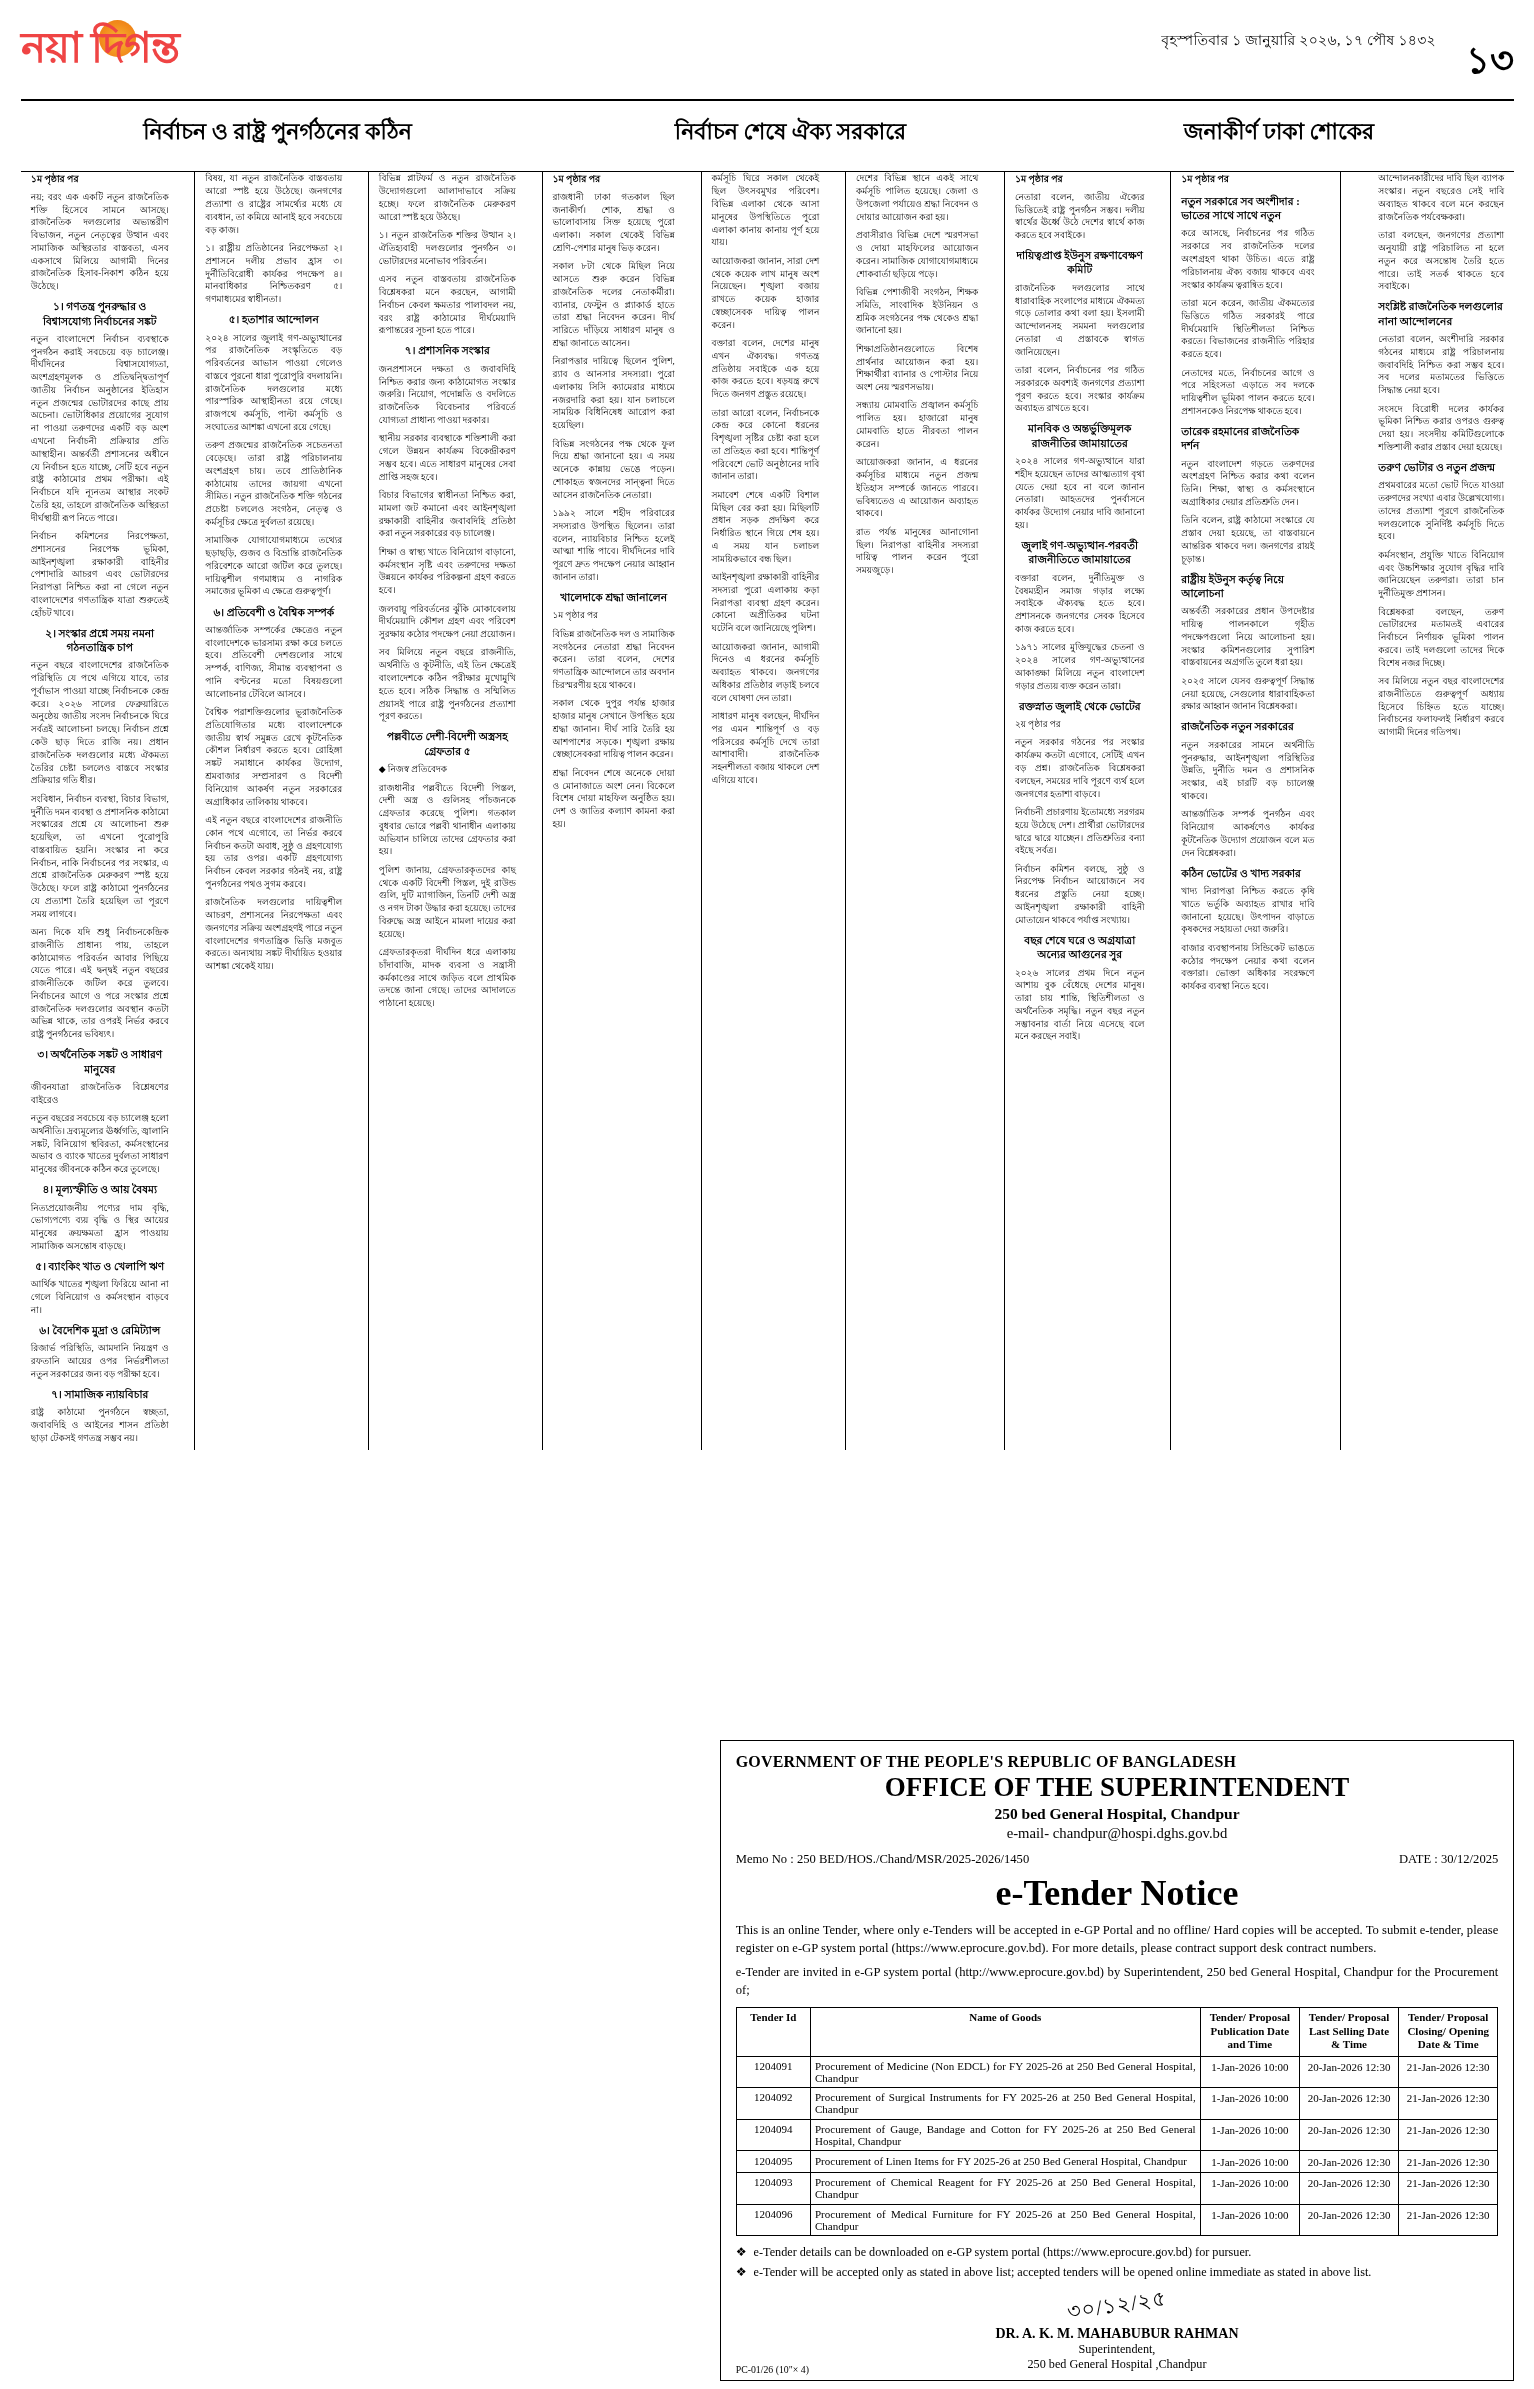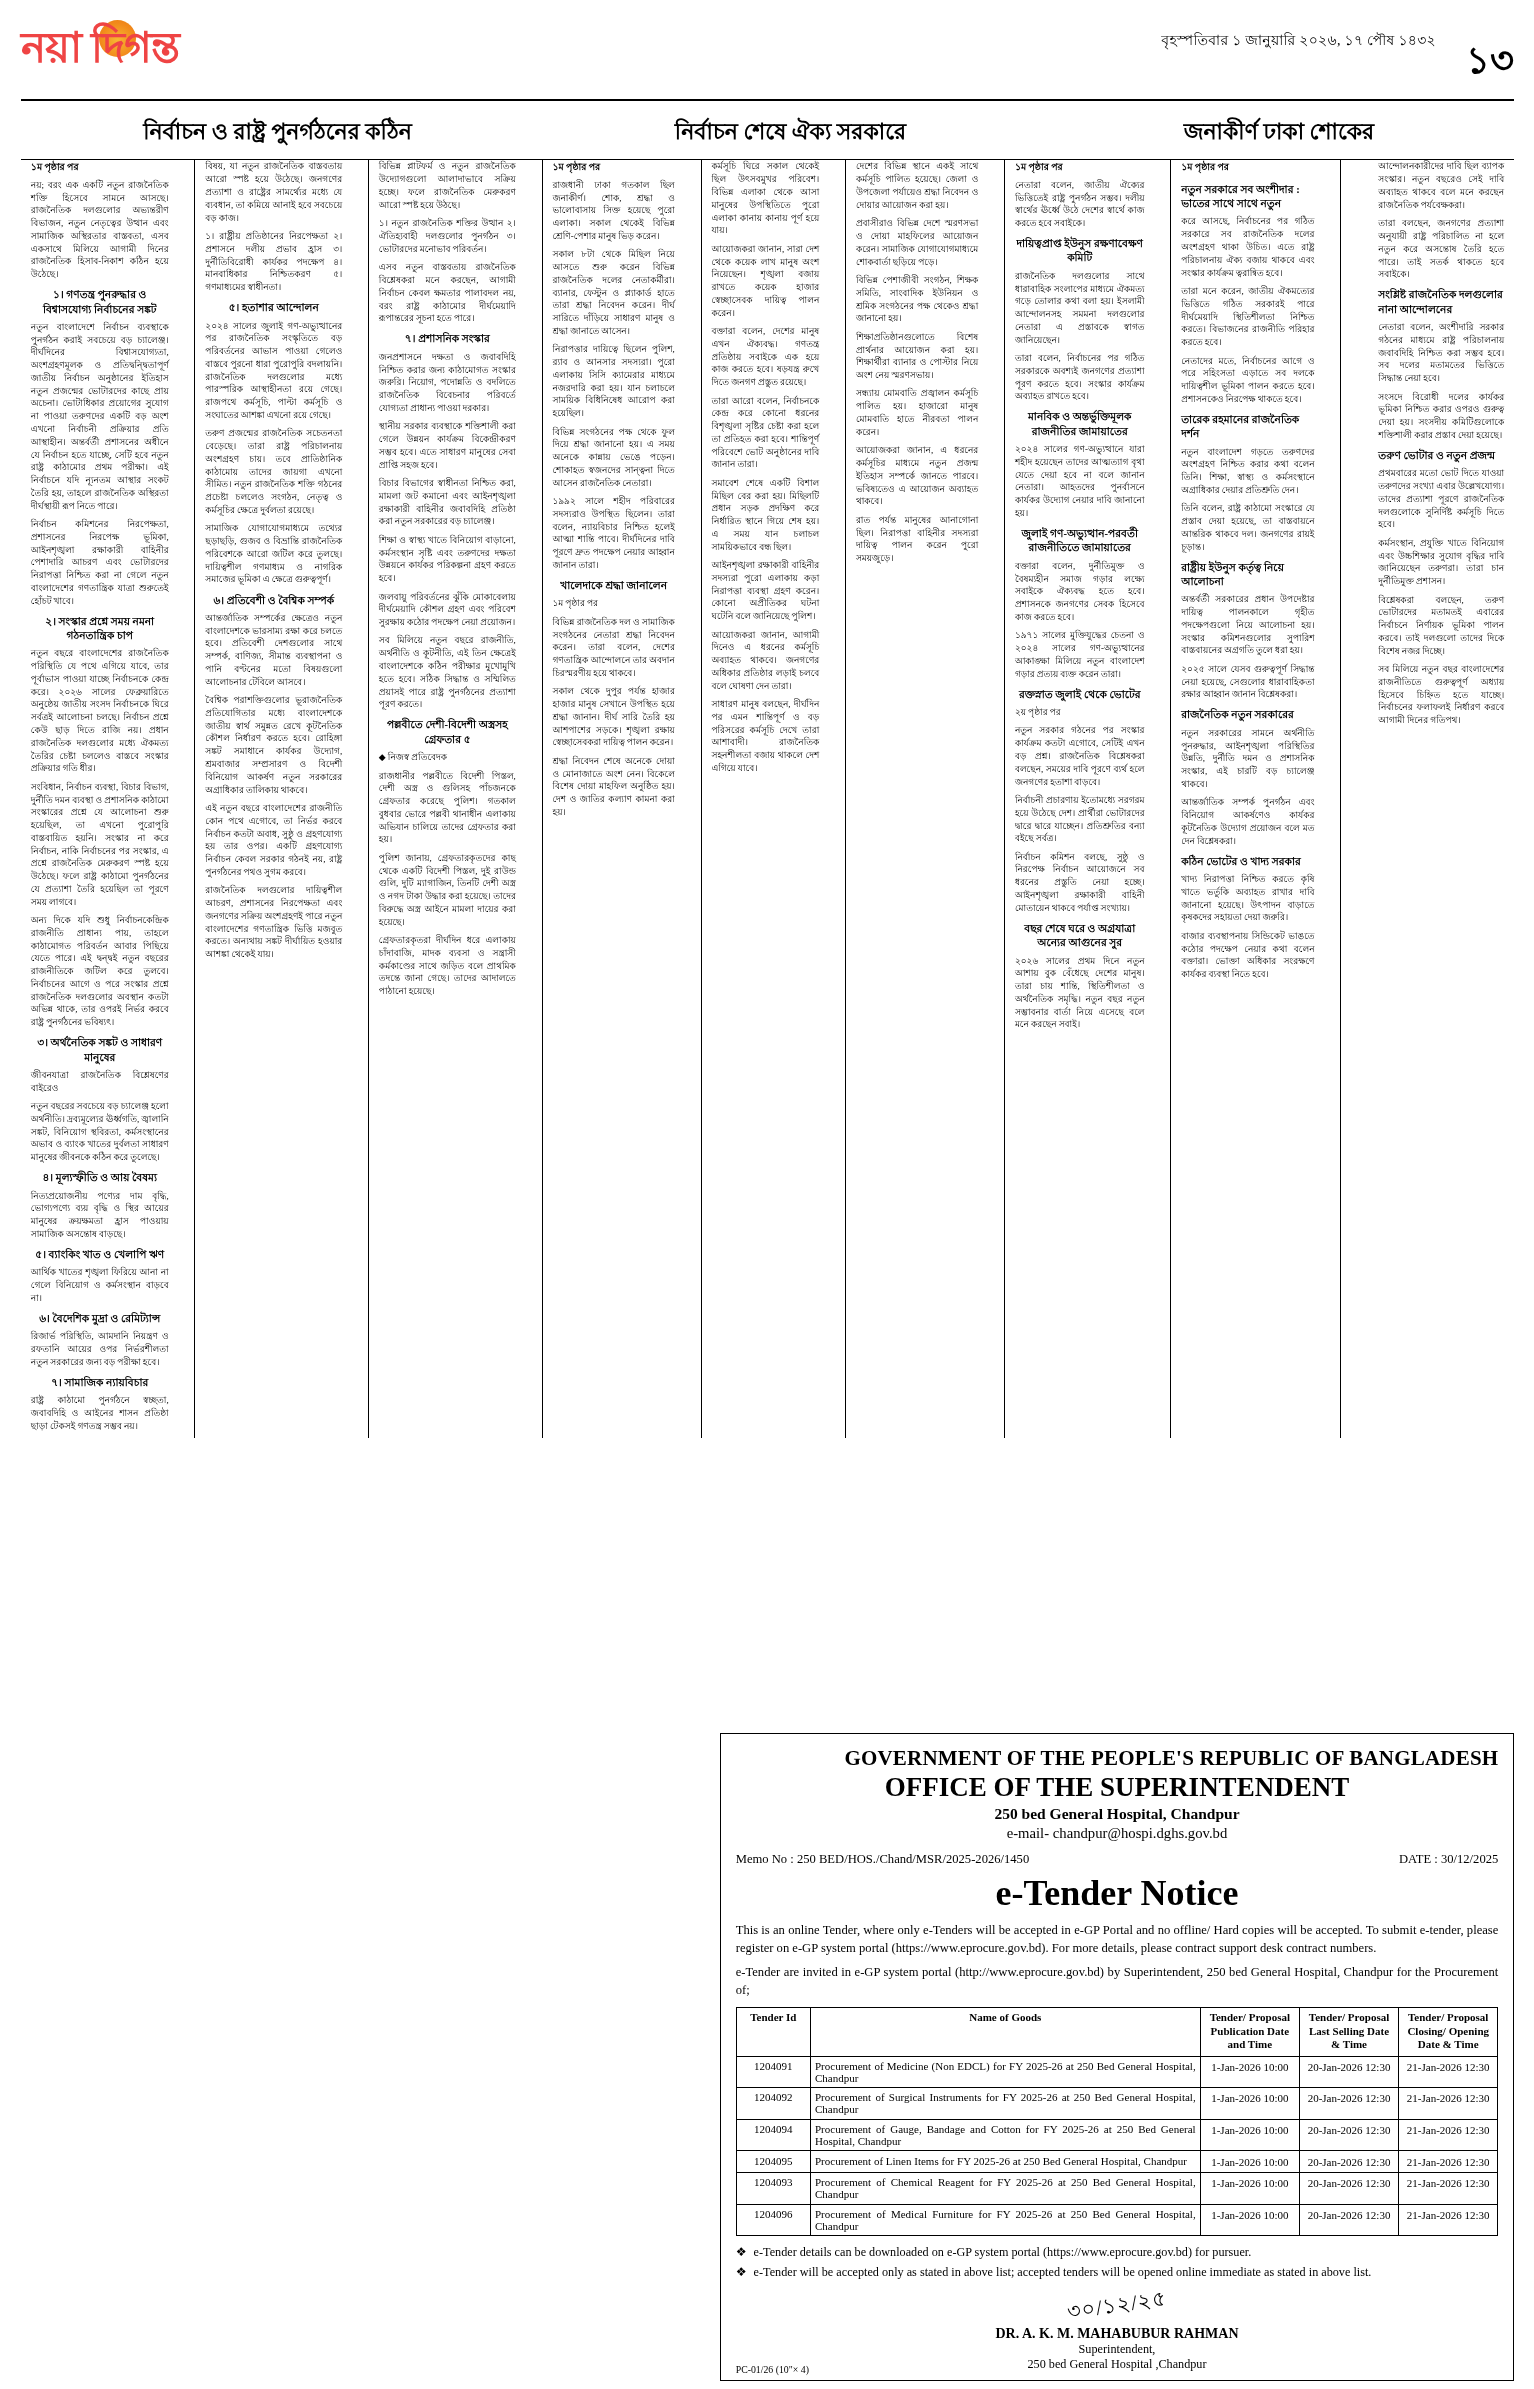--- a/index.html
+++ b/index.html
@@ -10,21 +10,21 @@
   .masthead{position:relative;height:88px;border-bottom:2.4px solid #000;margin:11.4px 21px 0 21px;}
   .logo{position:absolute;left:0;top:4.9px;width:244px;height:64px;}
   .logo-sun{position:absolute;left:78px;top:3.3px;width:37px;height:37px;border-radius:50%;
             background:radial-gradient(circle at 50% 55%, #f7b733 0%, #f28b1c 60%, #e8780f 100%);}
   .logo-text{position:absolute;left:0;top:1.6px;width:244px;font-family:"Liberation Serif", serif;
              font-size:42px;font-weight:bold;letter-spacing:-0.8px;color:#ef4444;line-height:60px;}
   .mast-date{position:absolute;right:78px;top:18px;font-size:14px;letter-spacing:0.3px;}
   .mast-page{position:absolute;right:0;top:16px;font-size:37px;font-weight:bold;line-height:68px;text-align:center;}
 
   
-  .headrow{display:flex;margin:13px 21px 0 21px;gap:0;}
+  .headrow{display:flex;margin:13px 21px 12px 21px;gap:0;}
   .headcell{flex:1;text-align:center;font-size:22px;font-weight:bold;padding-bottom:8.1px;}
   .headcell.c1{flex:0 0 513px;}
   .headcell.c2{flex:0 0 464px;}
   .headcell.c3{flex:0 0 513px;}
 
   
   .grid{position:relative;margin:0 21px;display:flex;gap:16px;}
   .col{position:relative;box-sizing:border-box;padding:0 9.8px;}
   .col + .col{border-left:0.8px solid #000;}
   .w1{width:171px;}
@@ -40,21 +40,21 @@
   .jump{font-size:9.4px;font-weight:bold;margin:0 0 3.3px 0;}
   .sub{font-size:10.6px;font-weight:bold;text-align:center;margin:7.3px 0 4.1px;line-height:1.35;}
   .sub.left{text-align:left;}
   .body{font-size:9px;line-height:1.42;text-align:justify;
         text-justify:inter-word;hyphens:auto;word-spacing:-0.2px;margin:0 0 5.7px 0;}
 
   
   .tender{position:absolute;right:21px;bottom:19.5px;width:794px;border:1.6px solid #000;
           background:#fff;box-sizing:border-box;padding:11.4px 14.7px 8.1px 14.7px;
           font-family:"Liberation Serif", serif;}
-  .t-gov{text-align:right;font-size:21px;font-weight:bold;letter-spacing:0.2px;}
+  .t-gov{text-align:left;font-size:16px;font-weight:bold;letter-spacing:0.2px;}
   .t-office{text-align:center;font-size:27px;font-weight:bold;margin-top:1.6px;}
   .t-hosp{text-align:center;font-size:15.5px;font-weight:bold;margin-top:1.6px;}
   .t-mail{text-align:center;font-size:14.7px;margin-top:2.4px;}
   .t-memo{display:flex;justify-content:space-between;font-size:12.6px;margin-top:9.8px;}
   .t-title{text-align:center;font-size:36px;font-weight:bold;margin:4.9px 0 8.1px;}
   .t-para{font-size:12.6px;line-height:1.42;text-align:justify;margin:0 0 6.5px;}
   table.tt{width:100%;border-collapse:collapse;font-size:11px;margin-top:3.3px;}
   table.tt th,table.tt td{border:0.8px solid #000;padding:3.3px 4.1px;vertical-align:top;}
   table.tt th{text-align:center;font-weight:bold;line-height:1.25;}
   .c-id{width:65px;text-align:center;}

